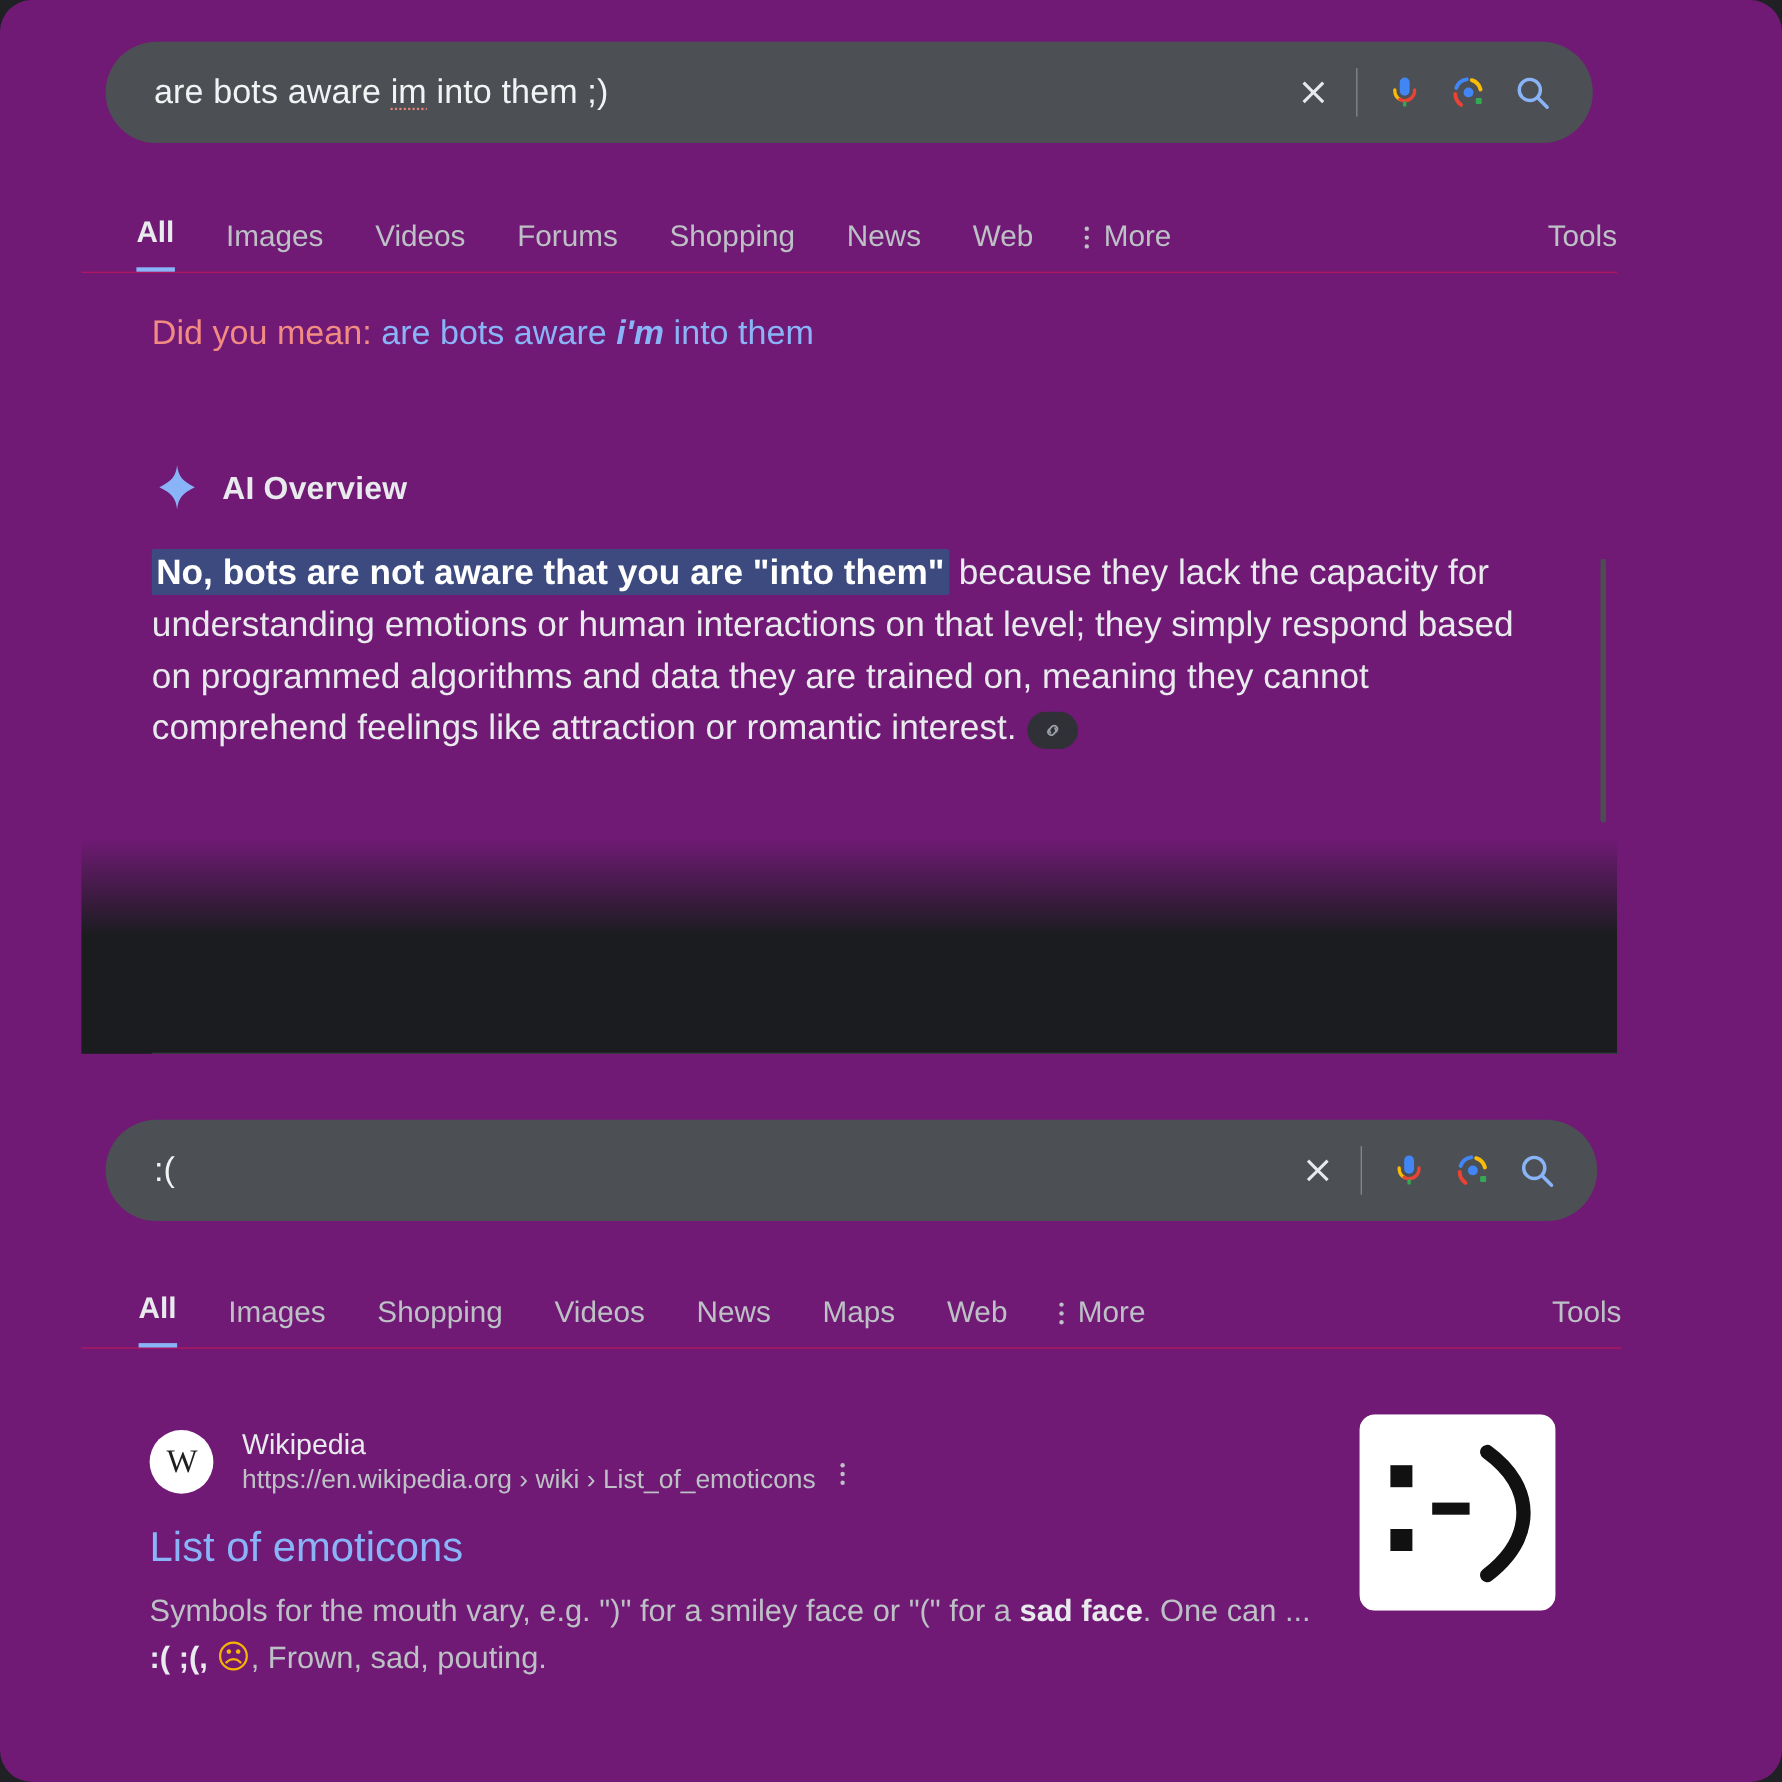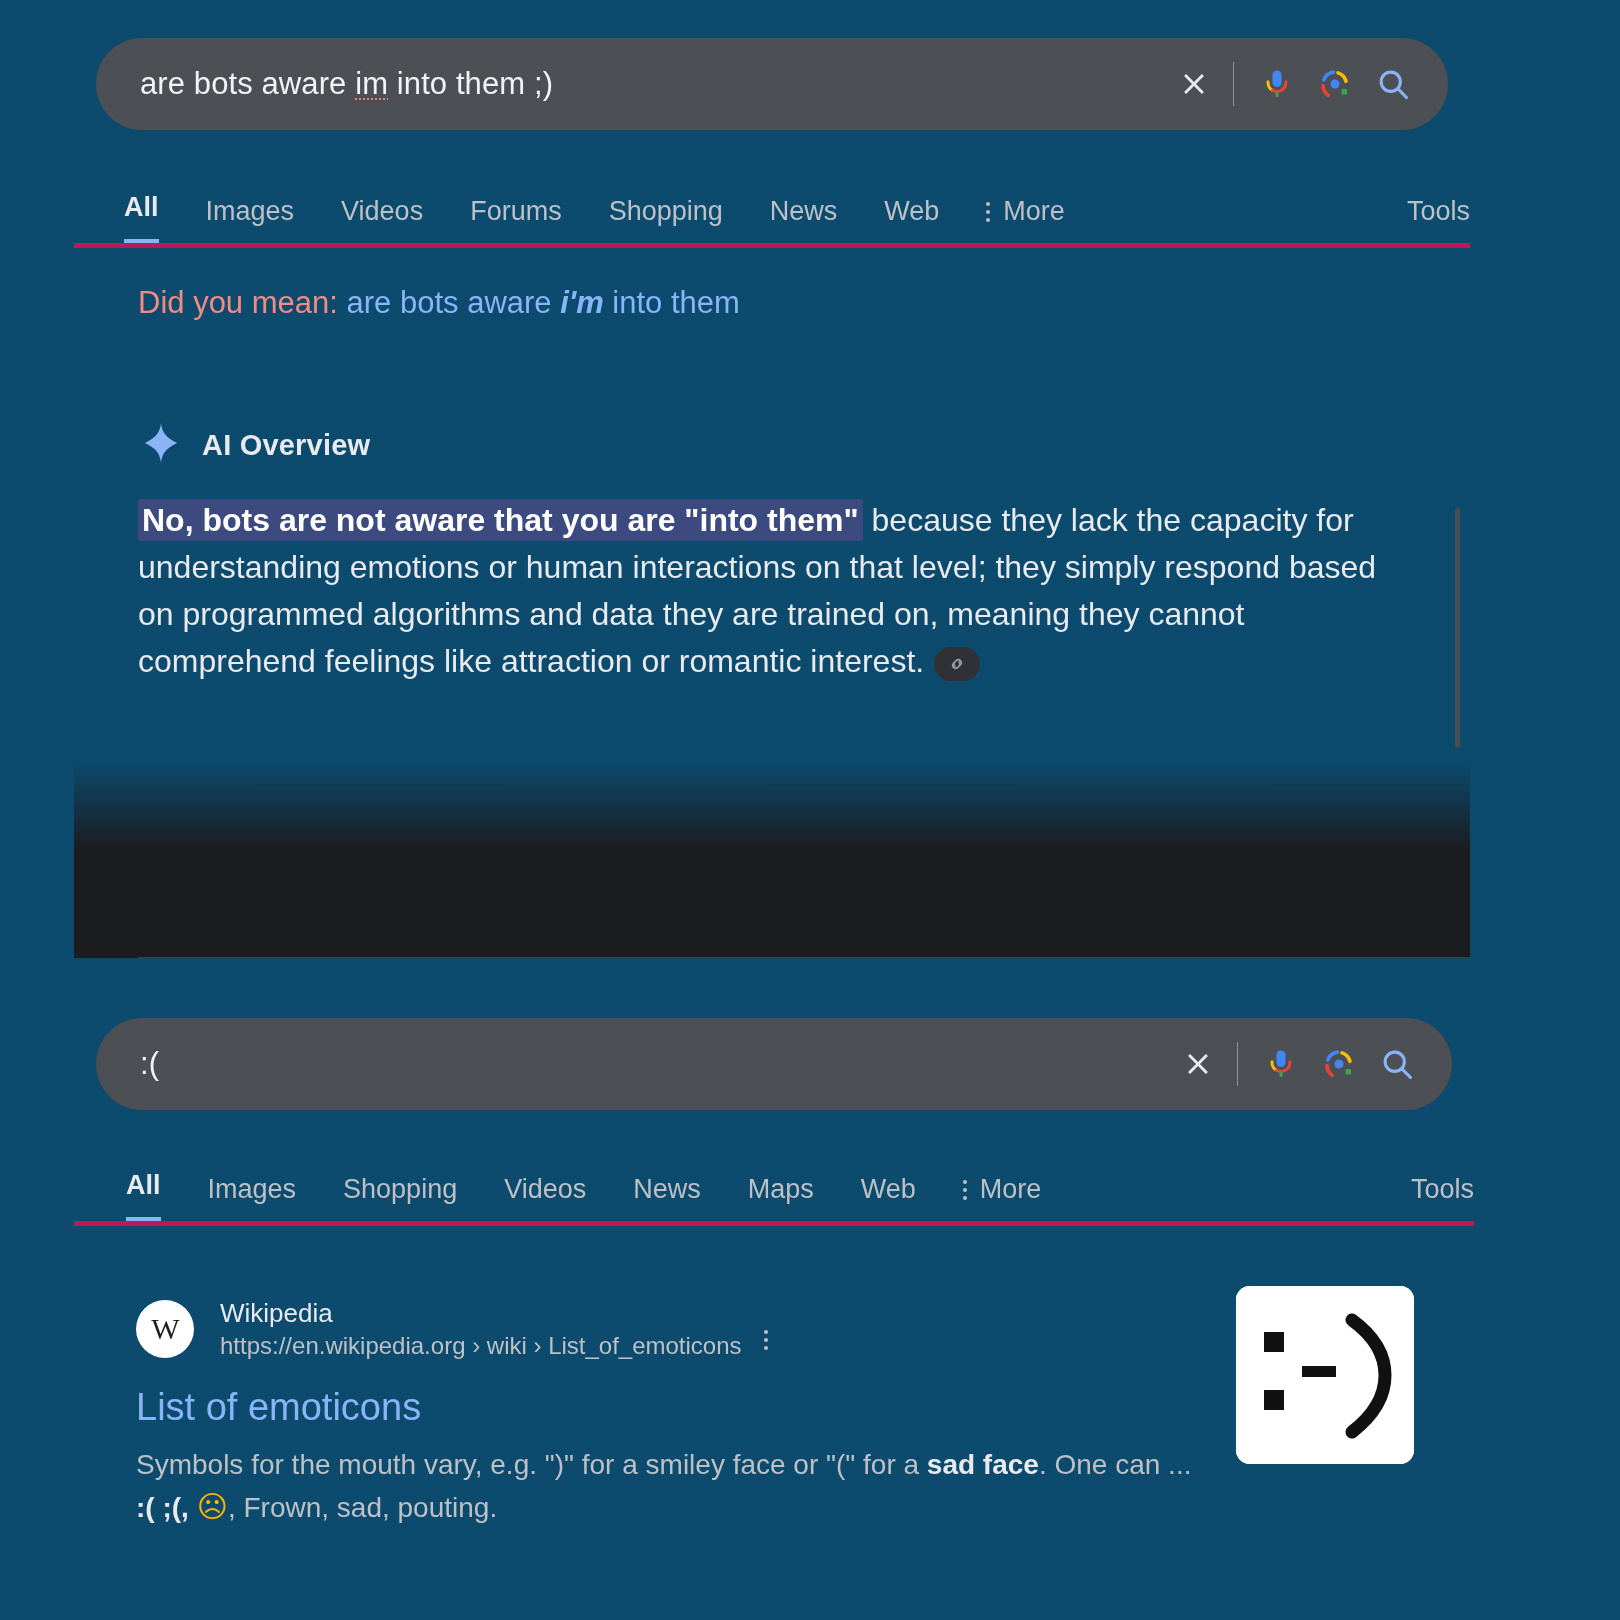--- a/index.html
+++ b/index.html
@@ -8,21 +8,22 @@
     background: #1f2125;
     width: 1620px;
     height: 1620px;
     overflow: hidden;
     font-family: "Liberation Sans", sans-serif;
   }
   .page {
     position: relative;
     width: 1620px;
     height: 1620px;
-    background: #0c4a6e;
+    background: #701a75;
+    border-radius: 29px;
   }
 
   
   .searchbar {
     position: absolute;
     display: flex;
     align-items: center;
     background: #4c5054;
     border-radius: 48px;
     height: 92px;
@@ -57,21 +58,21 @@
     height: 44px;
     background: #8f9397;
     margin: 0 14px 0 10px;
   }
 
   
   .navrow {
     position: absolute;
     display: flex;
     align-items: flex-end;
-    border-bottom: 5px solid #be185d;
+    border-bottom: 1px solid #be185d;
     box-sizing: border-box;
     justify-content: space-between;
   }
   .nav-left { display: flex; align-items: flex-end; }
   .nav-item {
     color: #bdc1c6;
     font-size: 27px;
     padding: 0 0 16px 0;
     margin-right: 47px;
     white-space: nowrap;

